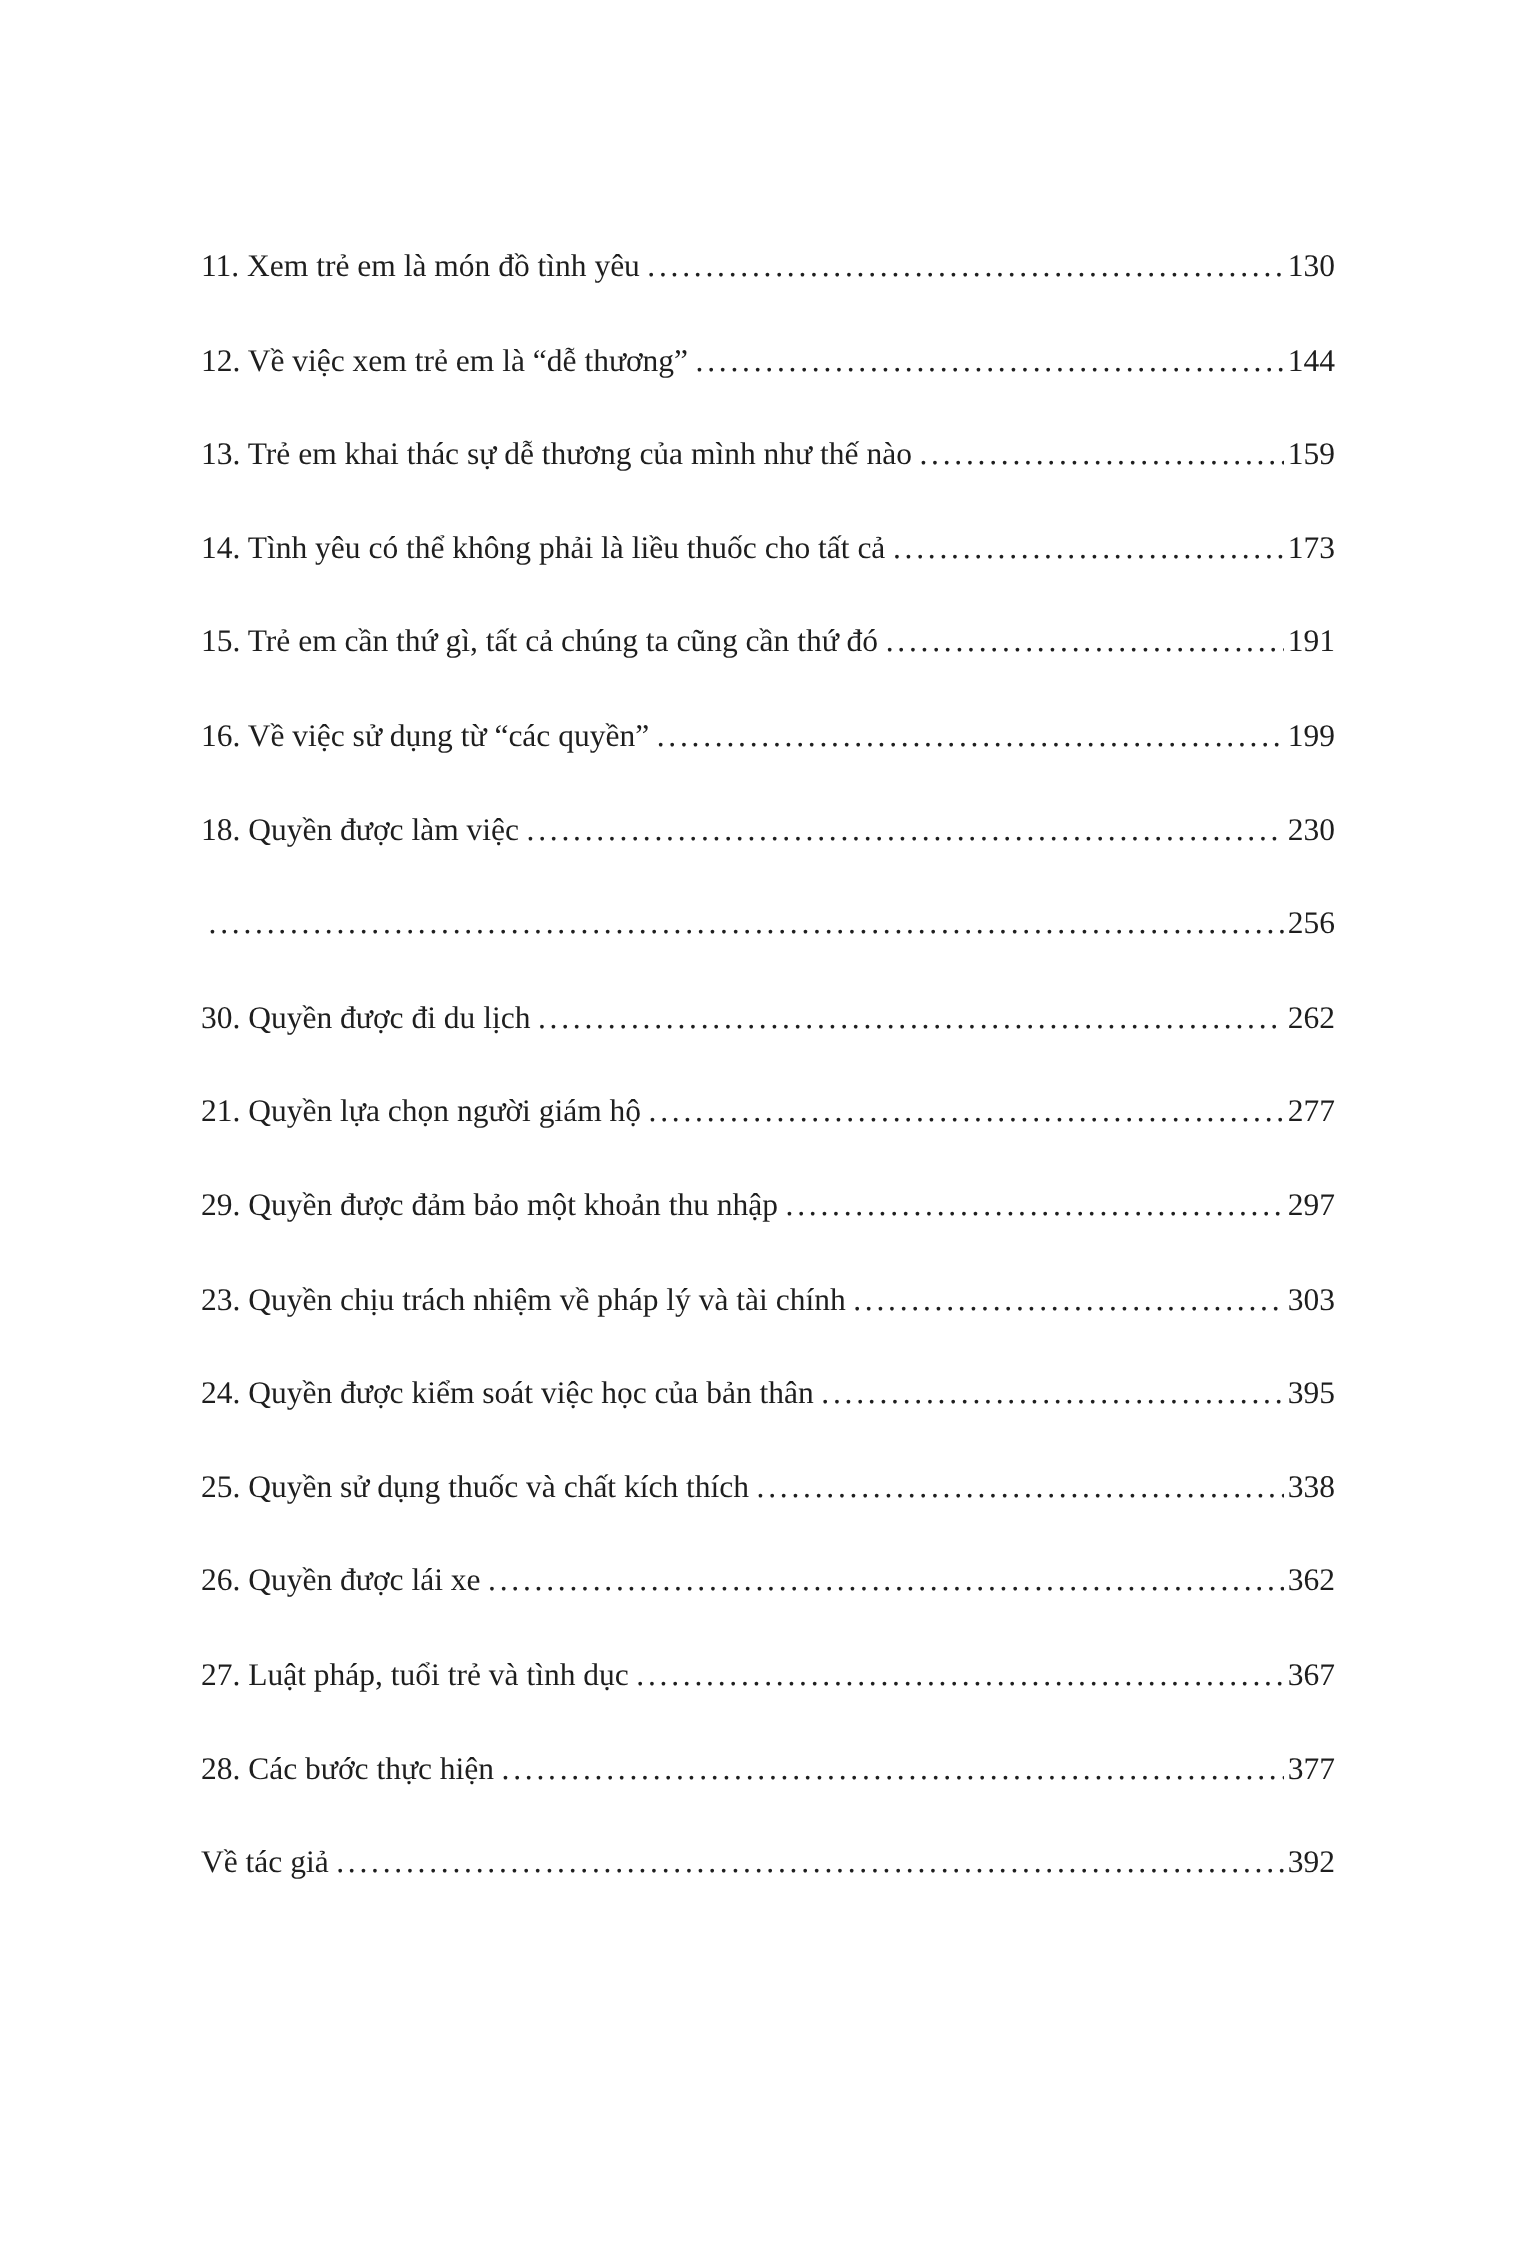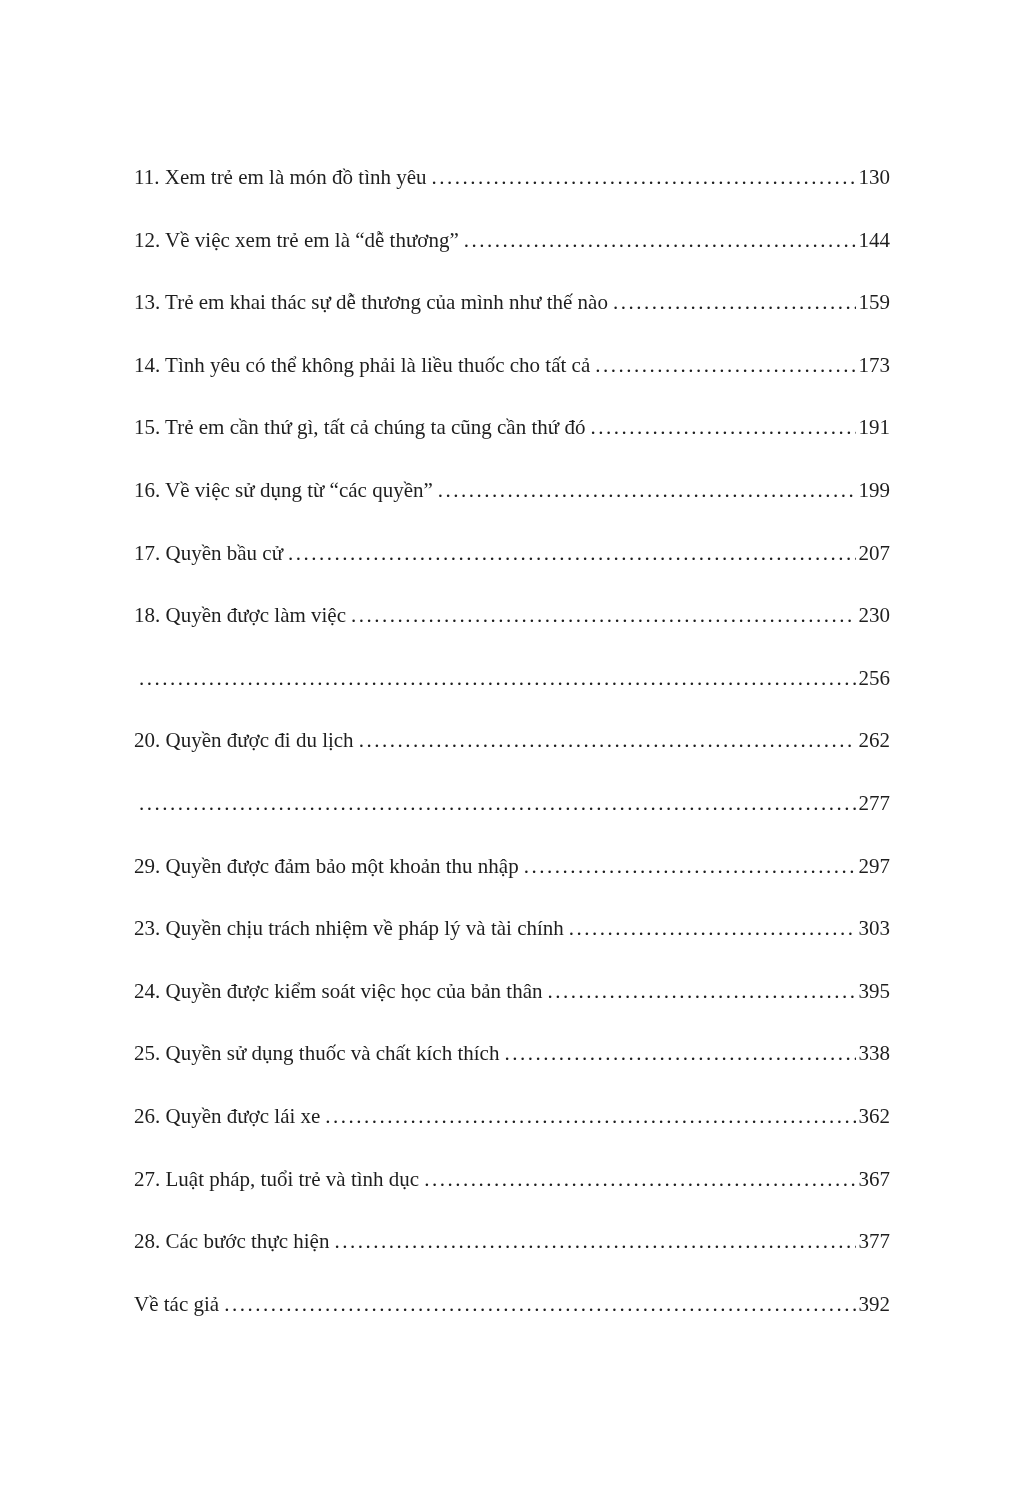--- a/index.html
+++ b/index.html
@@ -88,44 +88,40 @@
     <span class="toc-dots"></span>
     <span class="toc-page">191</span>
   </li>
 
   <li class="toc-entry">
     <span class="toc-title">16. Về việc sử dụng từ “các quyền”</span>
     <span class="toc-dots"></span>
     <span class="toc-page">199</span>
   </li>
 
-  <li class="toc-entry">
-    <span class="toc-title">17. Quyền bầu cử</span>
-    <span class="toc-dots"></span>
-    <span class="toc-page">207</span>
-  </li>
 
   <li class="toc-entry">
     <span class="toc-title">18. Quyền được làm việc</span>
     <span class="toc-dots"></span>
     <span class="toc-page">230</span>
   </li>
 
   <li class="toc-entry">
     <span class="toc-dots"></span>
     <span class="toc-page">256</span>
   </li>
 
   <li class="toc-entry">
-    <span class="toc-title">20. Quyền được đi du lịch</span>
+    <span class="toc-title">30. Quyền được đi du lịch</span>
     <span class="toc-dots"></span>
     <span class="toc-page">262</span>
   </li>
 
   <li class="toc-entry">
+    <span class="toc-title">21. Quyền lựa chọn người giám hộ</span>
     <span class="toc-dots"></span>
     <span class="toc-page">277</span>
   </li>
 
   <li class="toc-entry">
     <span class="toc-title">29. Quyền được đảm bảo một khoản thu nhập</span>
     <span class="toc-dots"></span>
     <span class="toc-page">297</span>
   </li>
 

